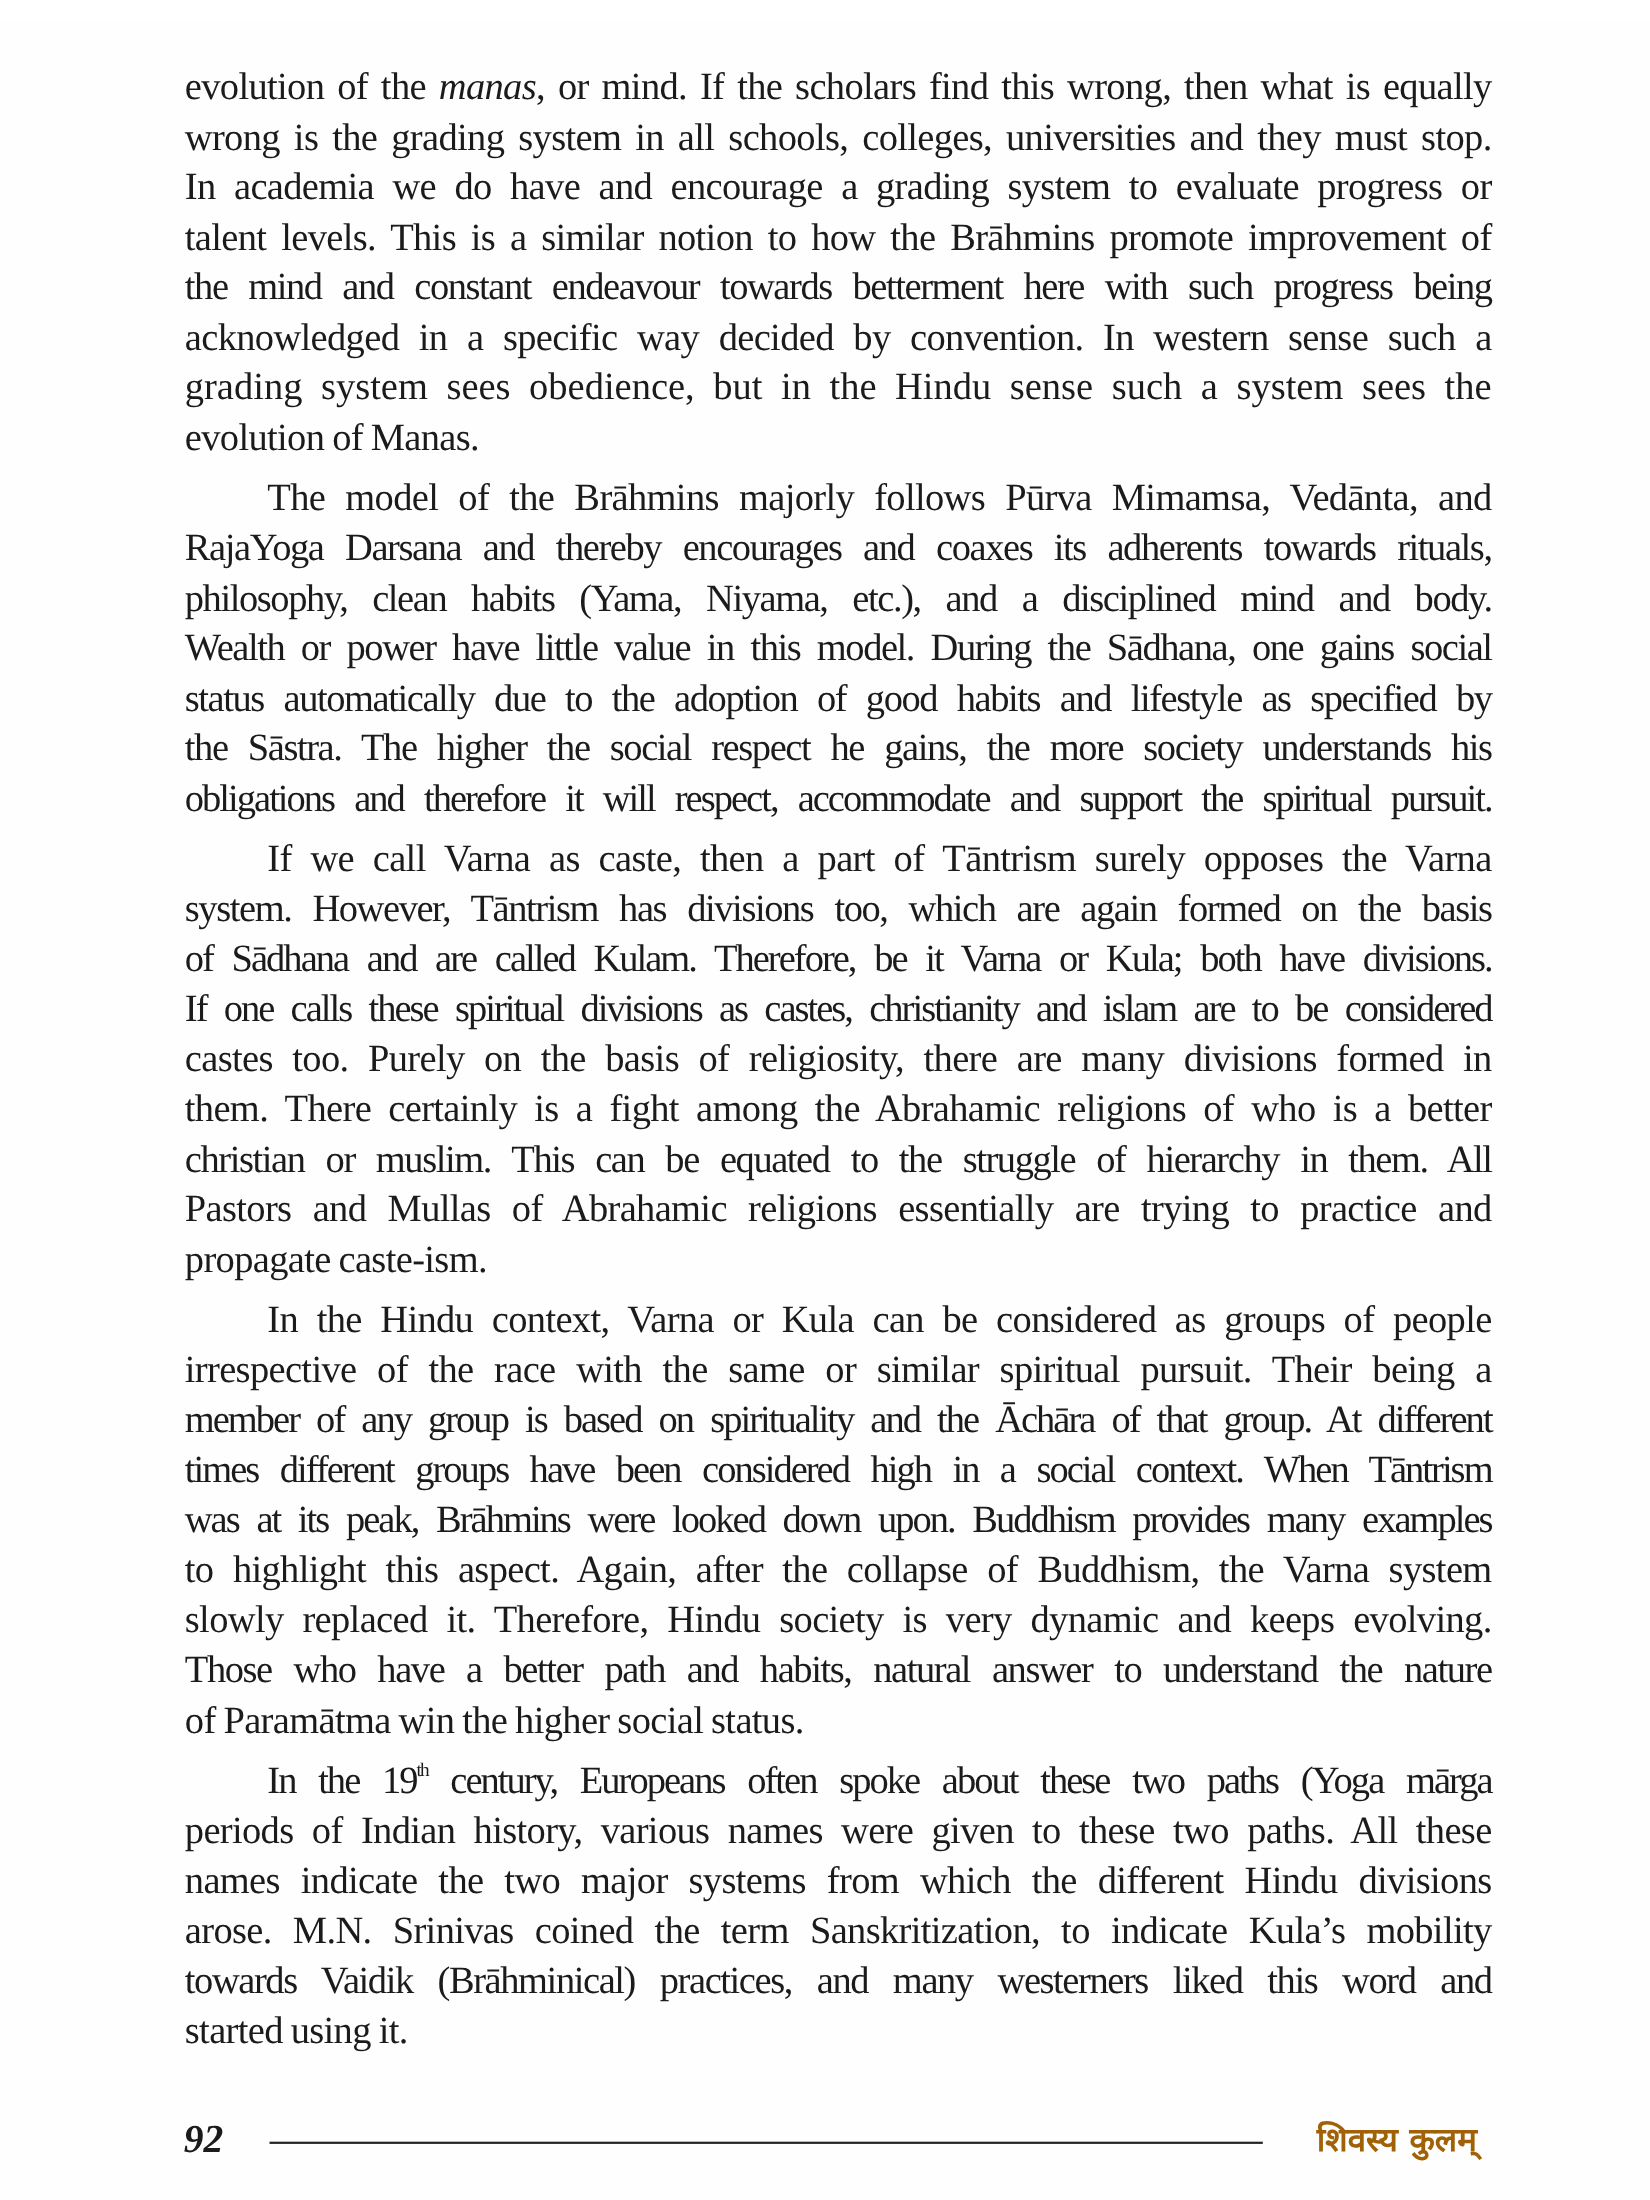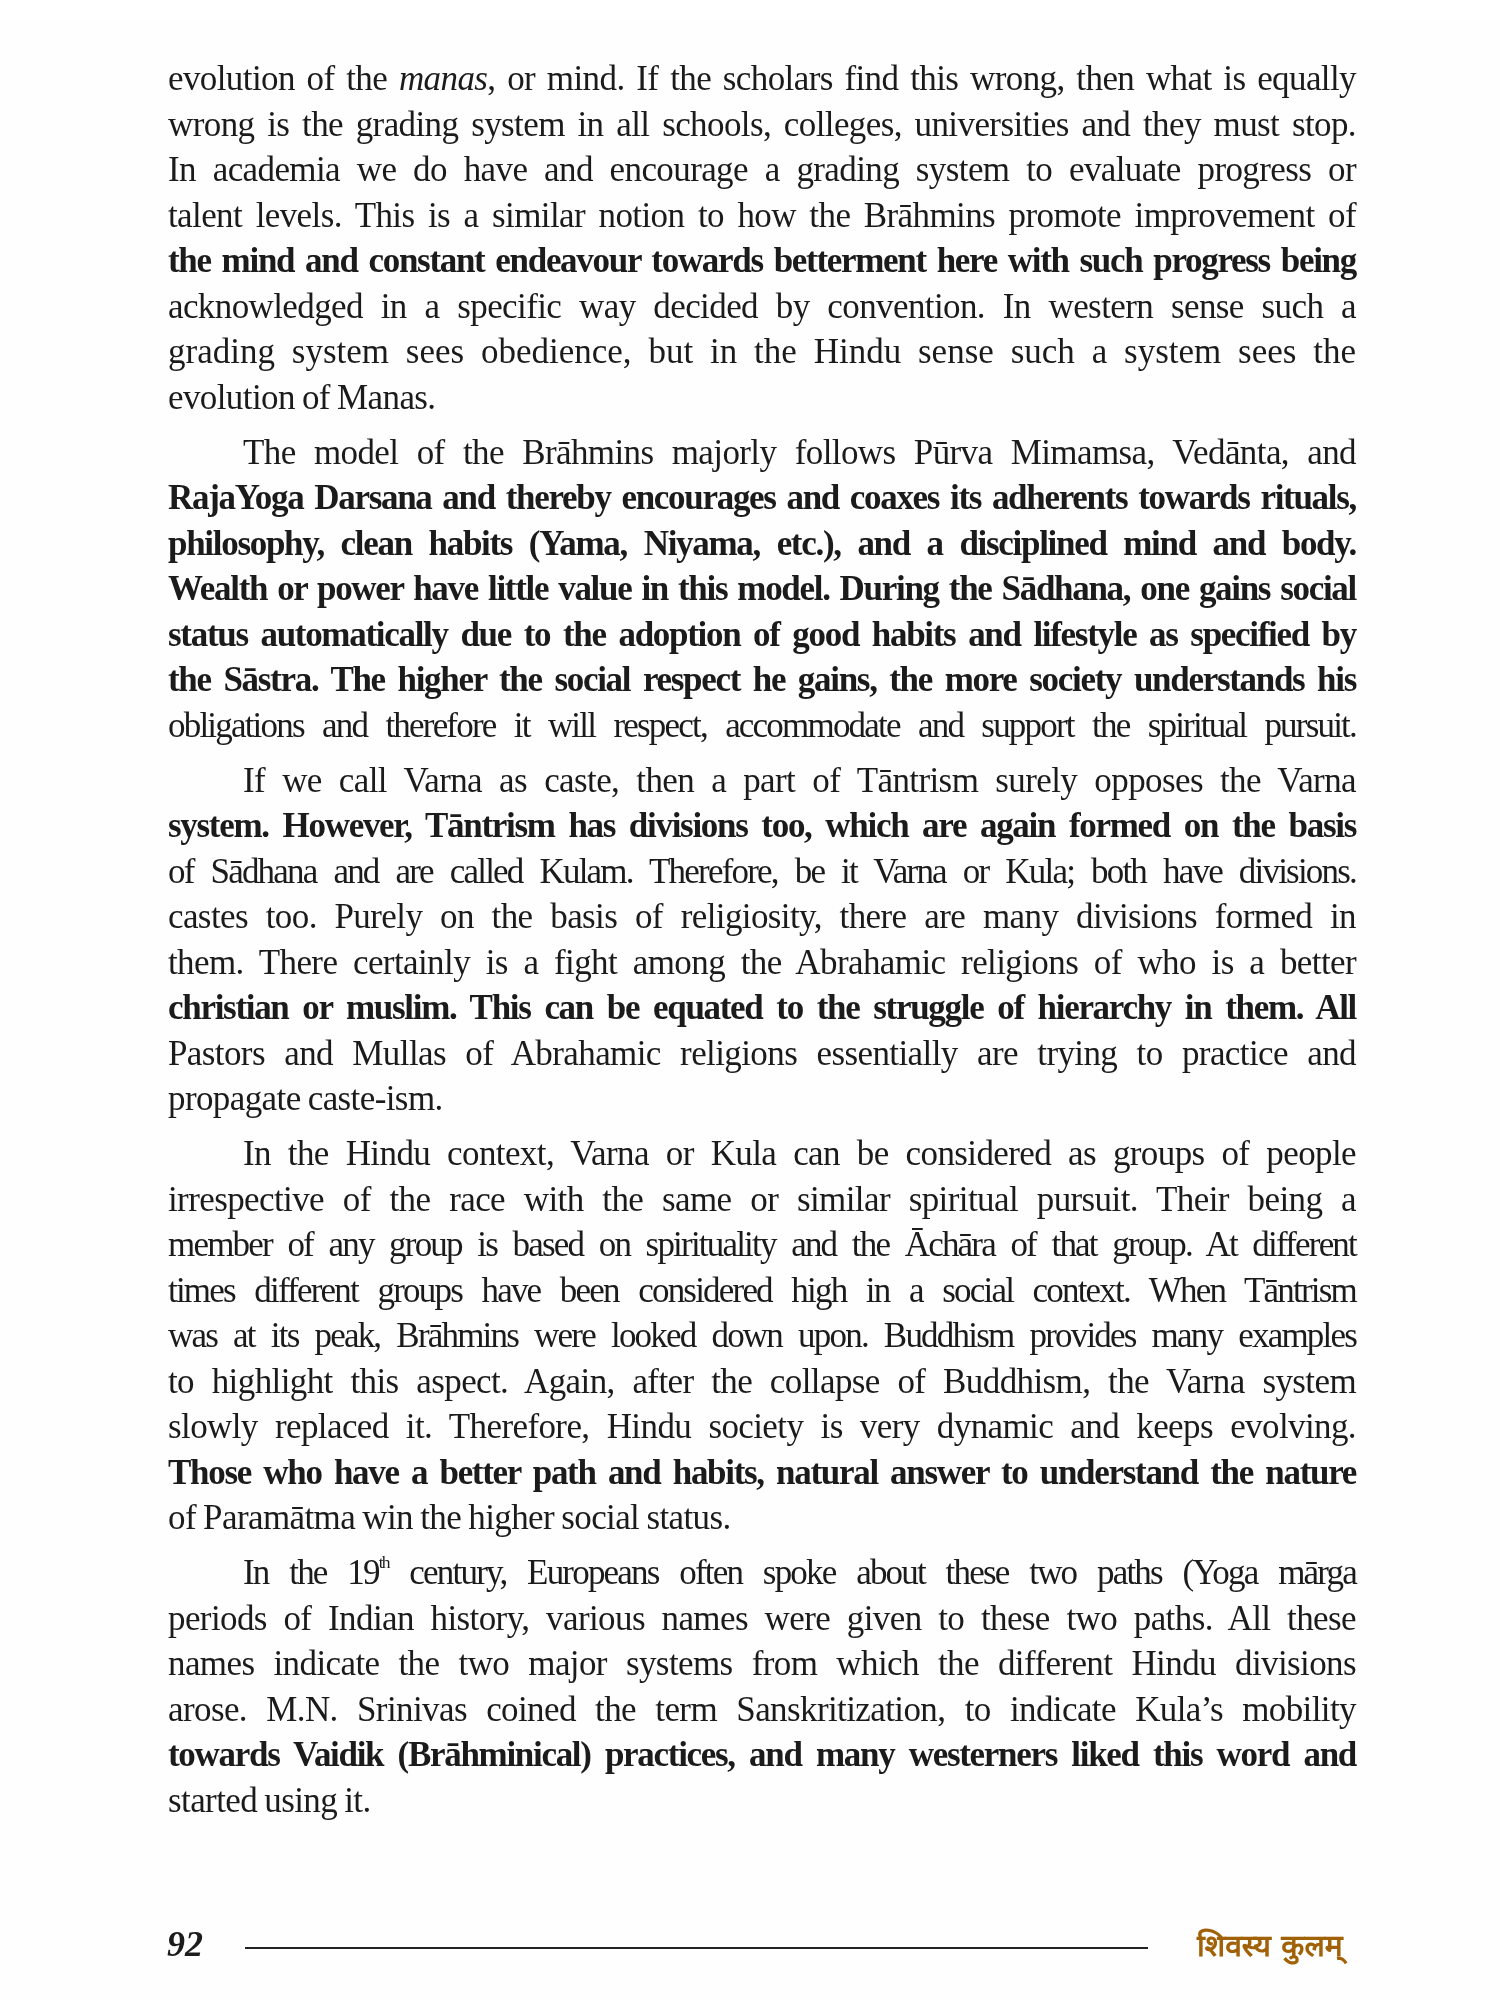--- a/index.html
+++ b/index.html
@@ -38,21 +38,21 @@
     height: 45.5px;
     white-space: nowrap;
     text-align: justify;
     text-align-last: justify;
     letter-spacing: -0.6px;
     word-spacing: -1px;
     overflow: visible;
   }
   .line.first { padding-left: 75px; }
   .line.last { text-align: left; text-align-last: left; }
-  .line.tight { letter-spacing: -1.3px; word-spacing: -3px; font-weight: bold; }
+  .line.tight { letter-spacing: -1.3px; word-spacing: -3px; }
   .line.tighter { letter-spacing: -1.8px; word-spacing: -4px; }
   .line.loose { letter-spacing: 0px; }
   em { font-style: italic; }
   sup { font-size: 0.5em; vertical-align: 0.9em; line-height: 0; }
 
   .footer {
     position: absolute;
     left: 167px;
     top: 1900px;
     width: 1180px;
@@ -113,20 +113,21 @@
       <div class="line tight">Wealth or power have little value in this model. During the Sādhana, one gains social</div>
       <div class="line tight">status automatically due to the adoption of good habits and lifestyle as specified by</div>
       <div class="line tight">the Sāstra. The higher the social respect he gains, the more society understands his</div>
       <div class="line tighter">obligations and therefore it will respect, accommodate and support the spiritual pursuit.</div>
     </div>
 
     <div class="para">
       <div class="line first">If we call Varna as caste, then a part of Tāntrism surely opposes the Varna</div>
       <div class="line tight">system. However, Tāntrism has divisions too, which are again formed on the basis</div>
       <div class="line tighter">of Sādhana and are called Kulam. Therefore, be it Varna or Kula; both have divisions.</div>
+      <div class="line tighter">If one calls these spiritual divisions as castes, christianity and islam are to be considered</div>
       <div class="line">castes too. Purely on the basis of religiosity, there are many divisions formed in</div>
       <div class="line">them. There certainly is a fight among the Abrahamic religions of who is a better</div>
       <div class="line tight">christian or muslim. This can be equated to the struggle of hierarchy in them. All</div>
       <div class="line">Pastors and Mullas of Abrahamic religions essentially are trying to practice and</div>
       <div class="line last">propagate caste-ism.</div>
     </div>
 
     <div class="para">
       <div class="line first">In the Hindu context, Varna or Kula can be considered as groups of people</div>
       <div class="line">irrespective of the race with the same or similar spiritual pursuit. Their being a</div>

